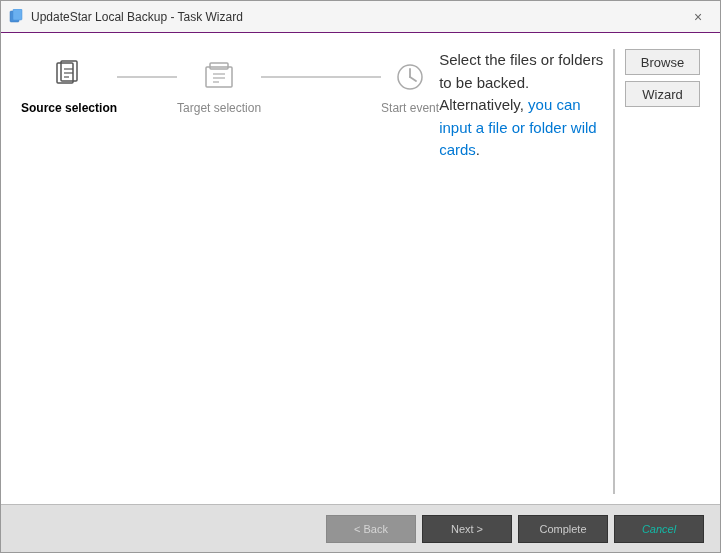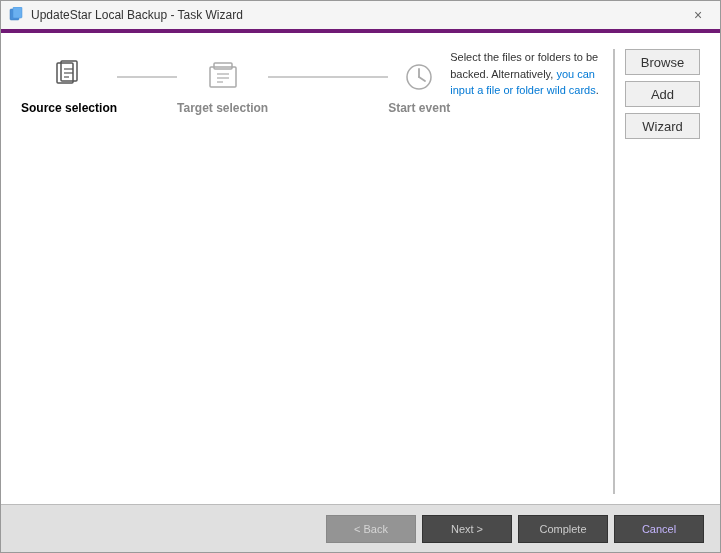--- a/index.html
+++ b/index.html
@@ -21,21 +21,21 @@
       background: #ffffff;
       border: 1px solid #999;
       box-shadow: 2px 2px 8px rgba(0,0,0,0.3);
       display: flex;
       flex-direction: column;
     }
 
     
     .title-bar {
       background: #f5f5f5;
-      border-bottom: 4px solid #701a75;
+      border-bottom: 1px solid #701a75;
       height: 32px;
       display: flex;
       align-items: center;
       padding: 0 8px;
       flex-shrink: 0;
     }
     .title-bar-icon {
       width: 16px;
       height: 16px;
       margin-right: 6px;
@@ -89,41 +89,40 @@
       align-items: center;
       justify-content: center;
       font-size: 22px;
     }
     .step-label {
       font-size: 12px;
       color: #333;
       margin-top: 4px;
       white-space: nowrap;
       text-align: center;
-      font-weight: bold;
     }
     .step-label.active {
       font-weight: bold;
       color: #000;
     }
     .step-label.inactive {
       color: #888;
     }
     .step-connector {
       flex: 1;
       height: 2px;
       background: #ccc;
       margin-top: 19px;
       min-width: 60px;
       max-width: 120px;
     }
 
     
     .description {
-      font-size: 11px;
+      font-size: 15px;
       color: #333;
       margin-bottom: 21px;
       line-height: 1.5;
     }
     .description a, .description span.link {
       color: #0078d4;
       text-decoration: none;
     }
 
     
@@ -190,21 +189,22 @@
       border: 1px solid #333;
       cursor: pointer;
       font-size: 11px;
       display: flex;
       align-items: center;
       justify-content: center;
       padding: 0 10px;
     }
     .footer-btn.cancel {
       background: #4a4a4a;
-      color: #c4b5fd;
+      color: #14b8a6;
+      font-style: italic;
     }
     .footer-btn:disabled {
       opacity: 0.5;
       cursor: default;
     }
 
     
     .icon-docs {
       color: #555;
     }
@@ -284,21 +284,20 @@
           
           <svg width="80" height="80" viewBox="0 0 80 80" style="opacity:0.2;">
             <path d="M40 5 L70 18 L70 42 C70 58 55 70 40 75 C25 70 10 58 10 42 L10 18 Z" fill="#888" stroke="#888" stroke-width="1"></path>
             <text x="40" y="48" text-anchor="middle" font-size="24" fill="white" font-weight="bold">安</text>
           </svg>
           <span style="font-size:14px;color:#999;display:block;margin-top:4px;">anxz.com</span>
         </div>
       </div>
       <div class="buttons-col">
         <button class="action-btn">Browse</button>
-        <button class="action-btn">Add</button>
         <button class="action-btn">Wizard</button>
       </div>
     </div>
   </div>
 
   <div class="footer">
     <button class="footer-btn" disabled="">&lt; Back</button>
     <button class="footer-btn">Next &gt;</button>
     <button class="footer-btn">Complete</button>
     <button class="footer-btn cancel">Cancel</button>

